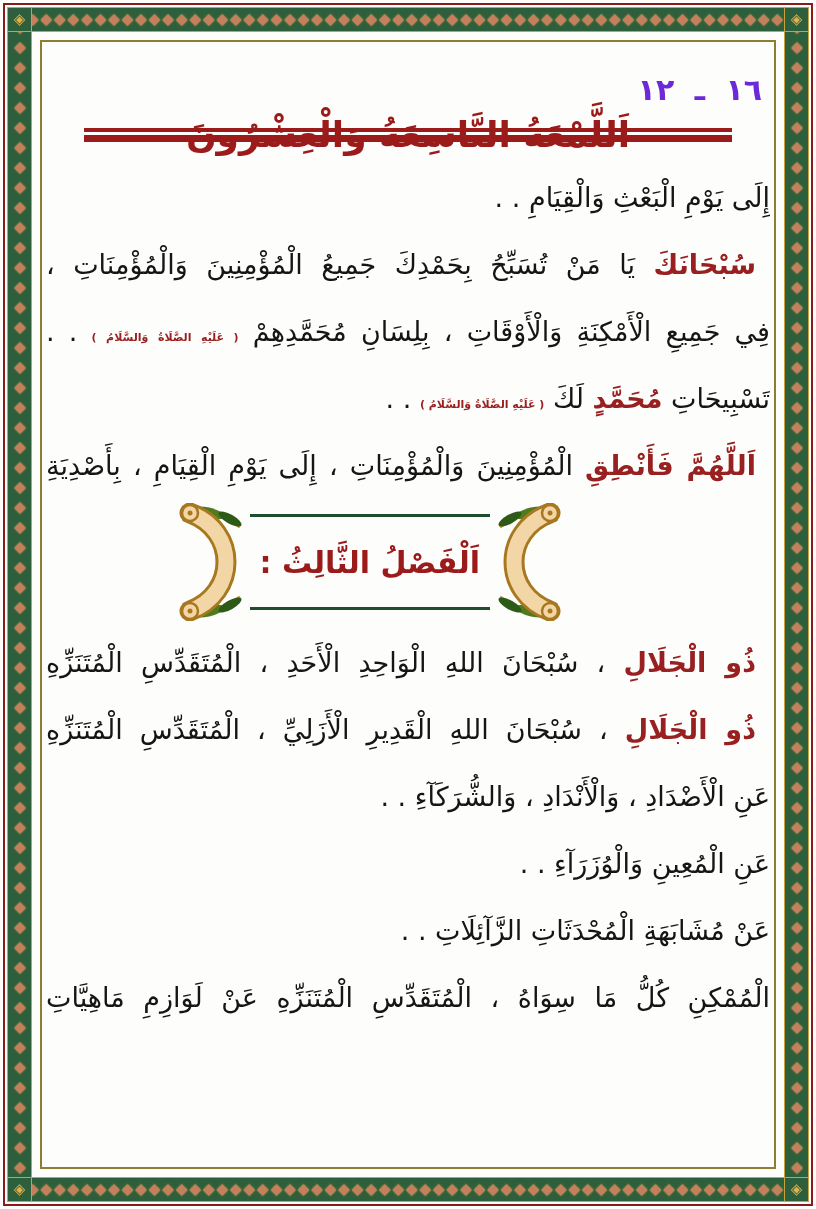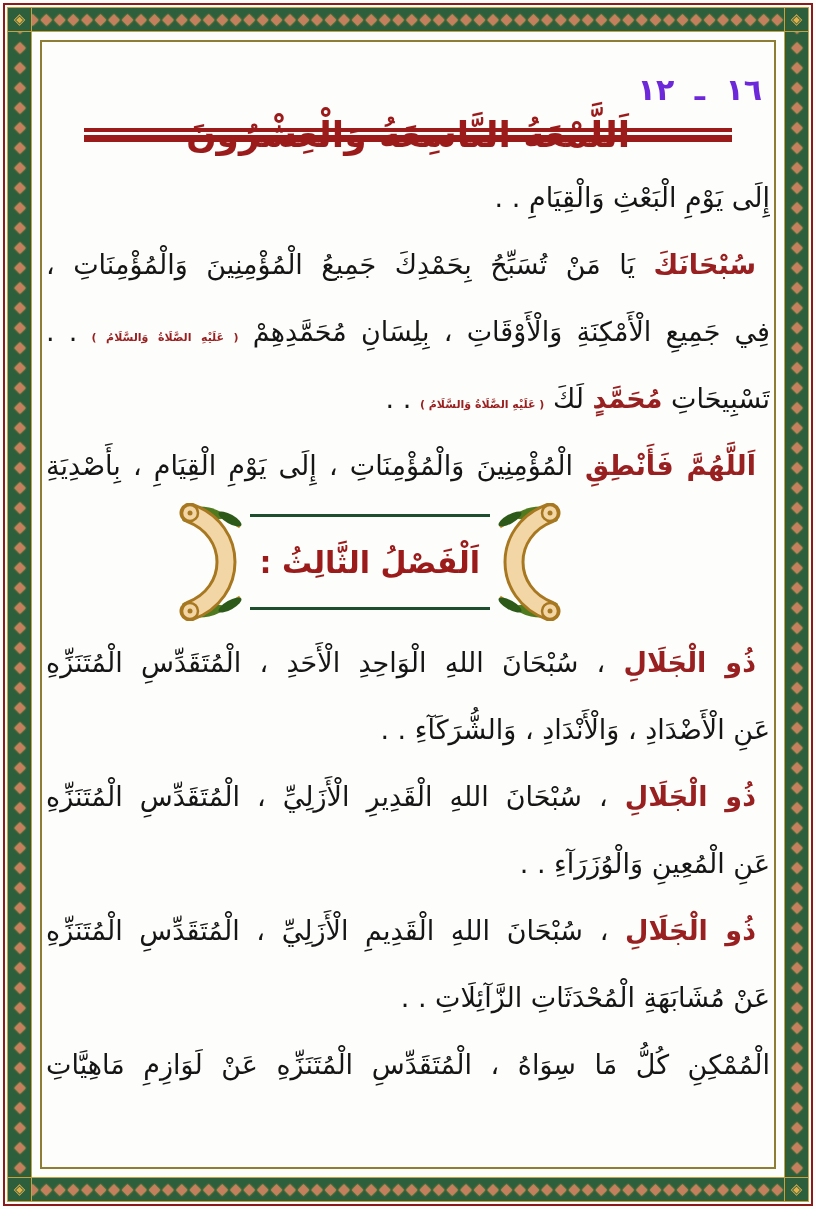--- a/index.html
+++ b/index.html
@@ -130,27 +130,26 @@
           <path d="M70 10 C 22 28, 22 90, 70 108" stroke="#f3d6a6" stroke-width="15" fill="none" stroke-linecap="round"></path>
           <circle cx="70" cy="10" r="8" fill="#f3d6a6" stroke="#a87820" stroke-width="2.5"></circle>
           <circle cx="70" cy="10" r="2.5" fill="#a87820"></circle>
           <circle cx="70" cy="108" r="8" fill="#f3d6a6" stroke="#a87820" stroke-width="2.5"></circle>
           <circle cx="70" cy="108" r="2.5" fill="#a87820"></circle>
         </svg>
       </div>
 
       <div class="line justify indent"><span class="red">ذُو الْجَلَالِ</span><span> ، سُبْحَانَ اللهِ الْوَاحِدِ الْأَحَدِ ، الْمُتَقَدِّسِ الْمُتَنَزِّهِ</span></div>
 
+      <div class="line justify indent"><span class="red">ذُو الْجَلَالِ</span><span> ، سُبْحَانَ اللهِ الْقَدِيرِ الْأَزَلِيِّ ، الْمُتَقَدِّسِ الْمُتَنَزِّهِ</span></div>
+
       <div class="line right"><span>عَنِ الْأَضْدَادِ ، وَالْأَنْدَادِ ، وَالشُّرَكَآءِ . .</span></div>
-
-      <div class="line justify indent"><span class="red">ذُو الْجَلَالِ</span><span> ، سُبْحَانَ اللهِ الْقَدِيرِ الْأَزَلِيِّ ، الْمُتَقَدِّسِ الْمُتَنَزِّهِ</span></div>
 
       <div class="line right"><span>عَنِ الْمُعِينِ وَالْوُزَرَآءِ . .</span></div>
 
-      <div class="line justify indent"><span class="red">ذُو الْجَلَالِ</span><span> ، سُبْحَانَ اللهِ الْقَدِيمِ الْأَزَلِيِّ ، الْمُتَقَدِّسِ الْمُتَنَزِّهِ</span></div>
 
       <div class="line right"><span>عَنْ مُشَابَهَةِ الْمُحْدَثَاتِ الزَّآئِلَاتِ . .</span></div>
 
 
       <div class="line justify"><span>الْمُمْكِنِ كُلُّ مَا سِوَاهُ ، الْمُتَقَدِّسِ الْمُتَنَزِّهِ عَنْ لَوَازِمِ مَاهِيَّاتِ</span></div>
 
     </div>
   </div>
 </div>
 

